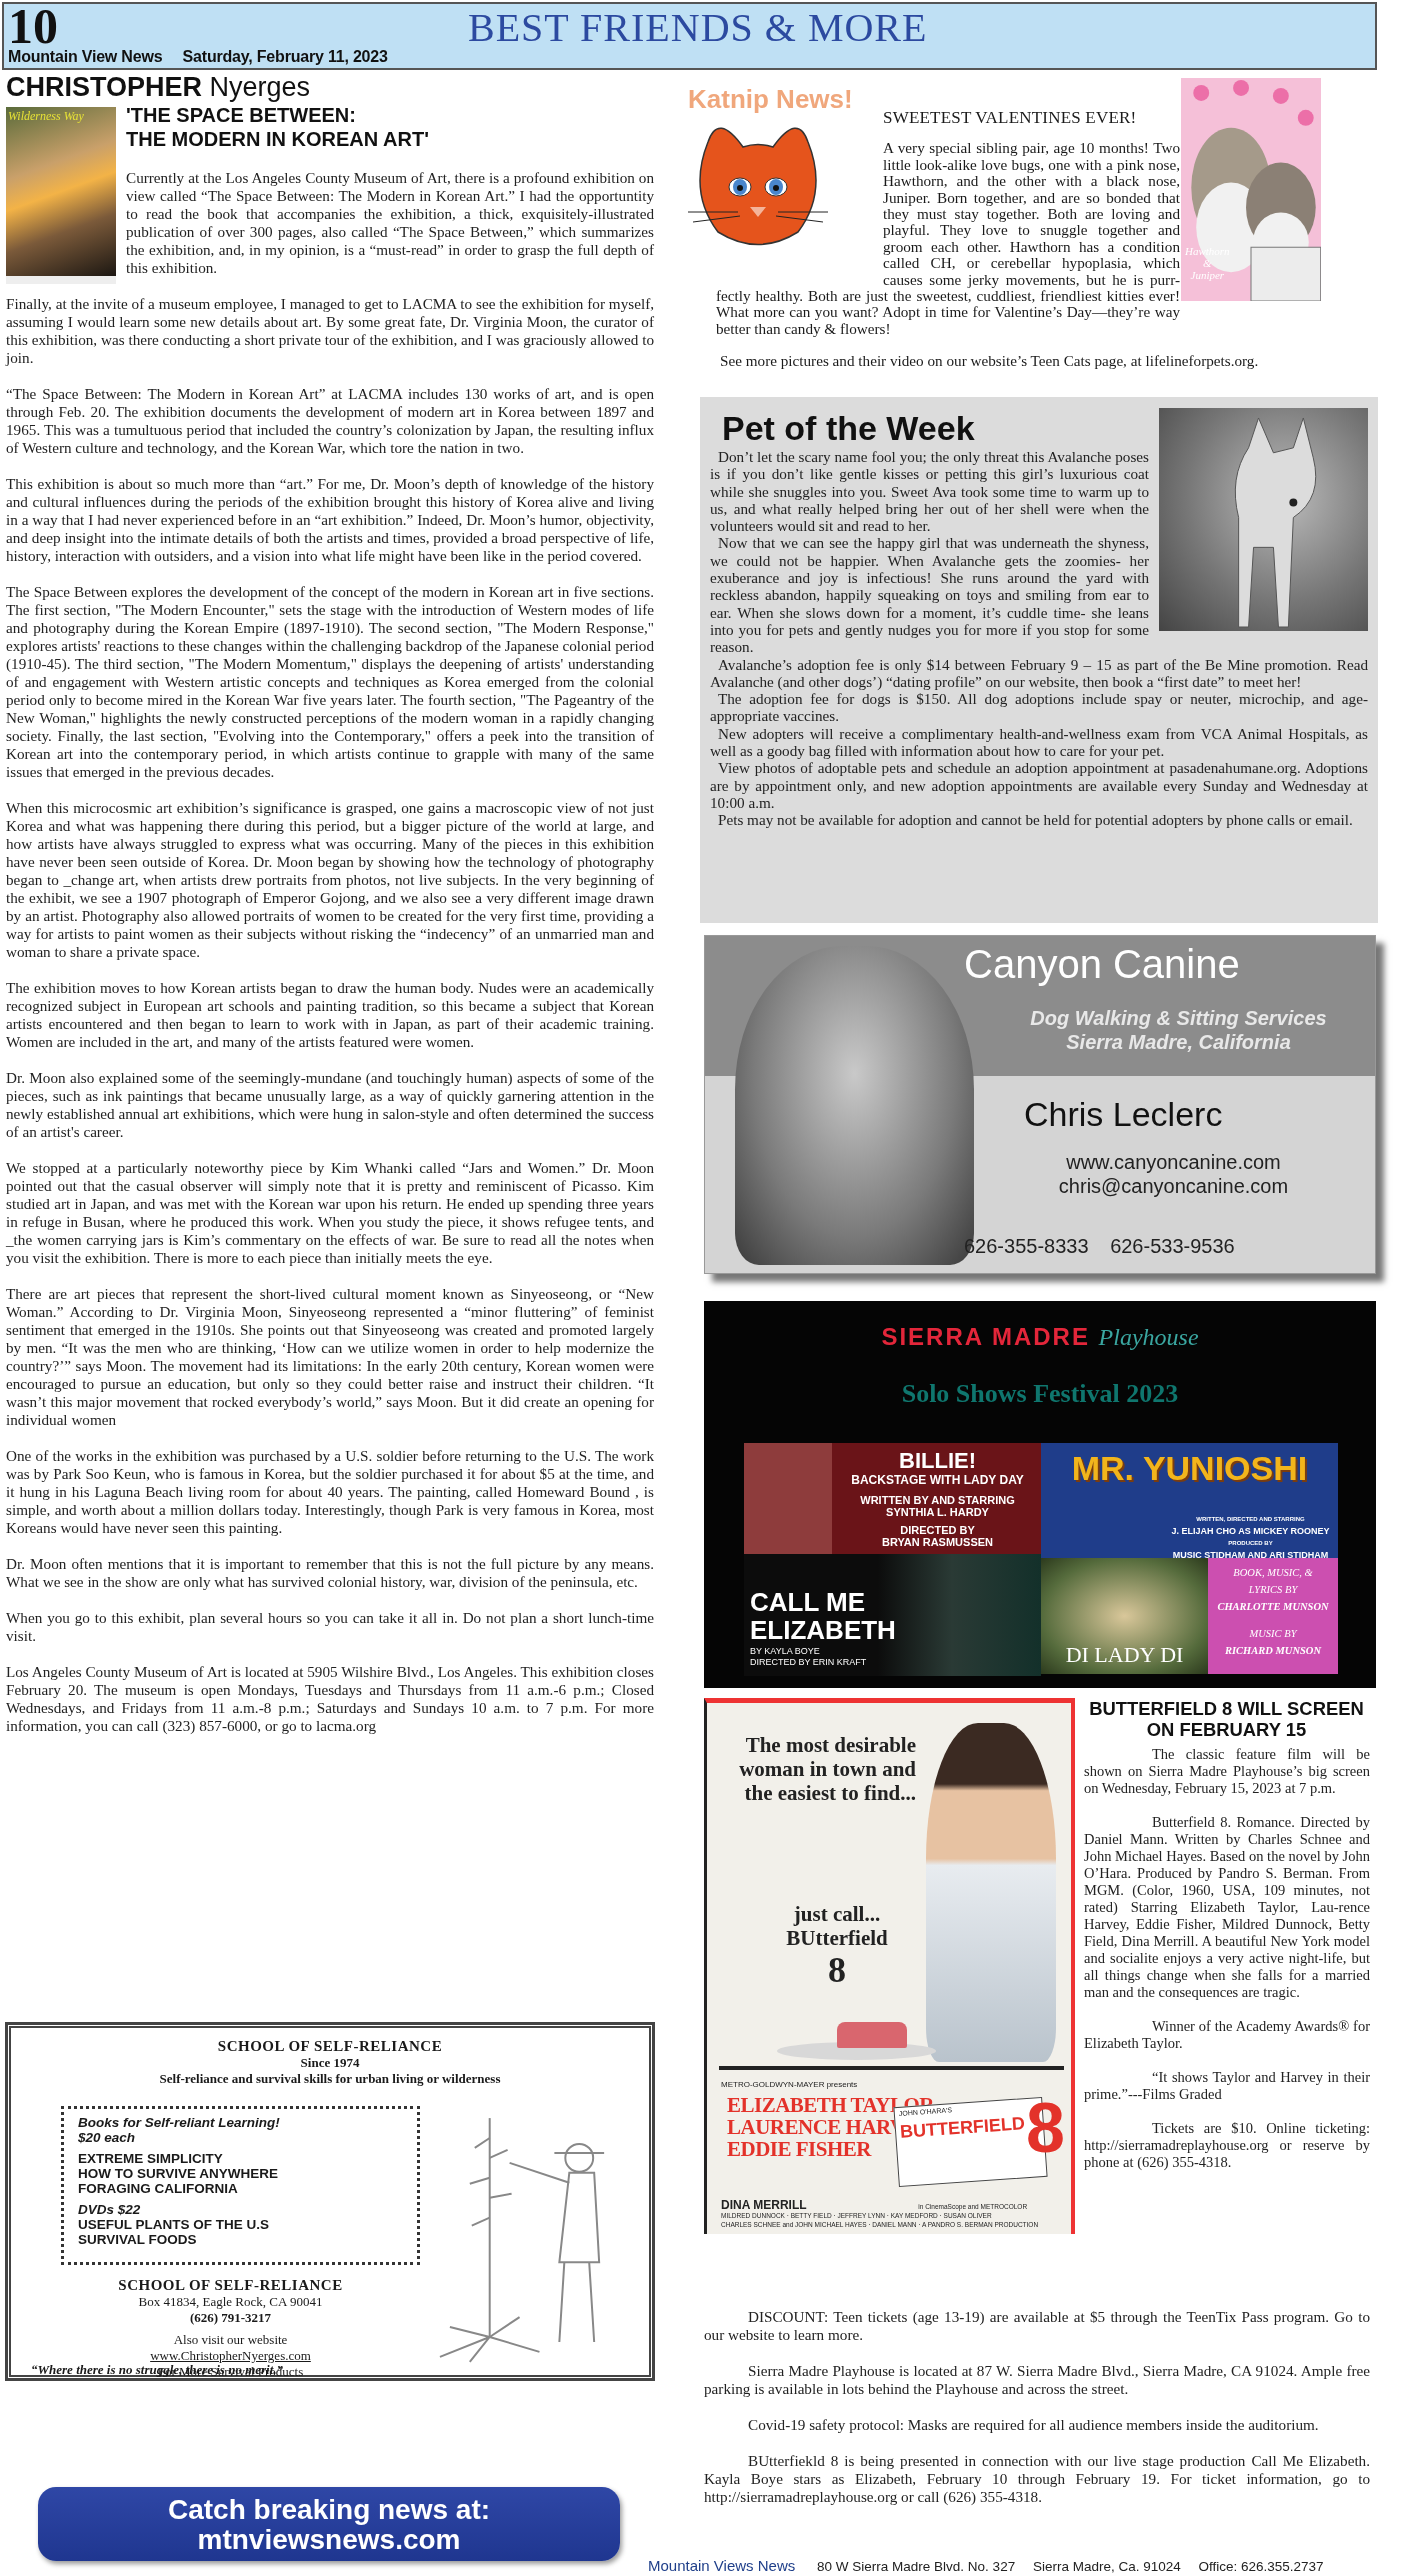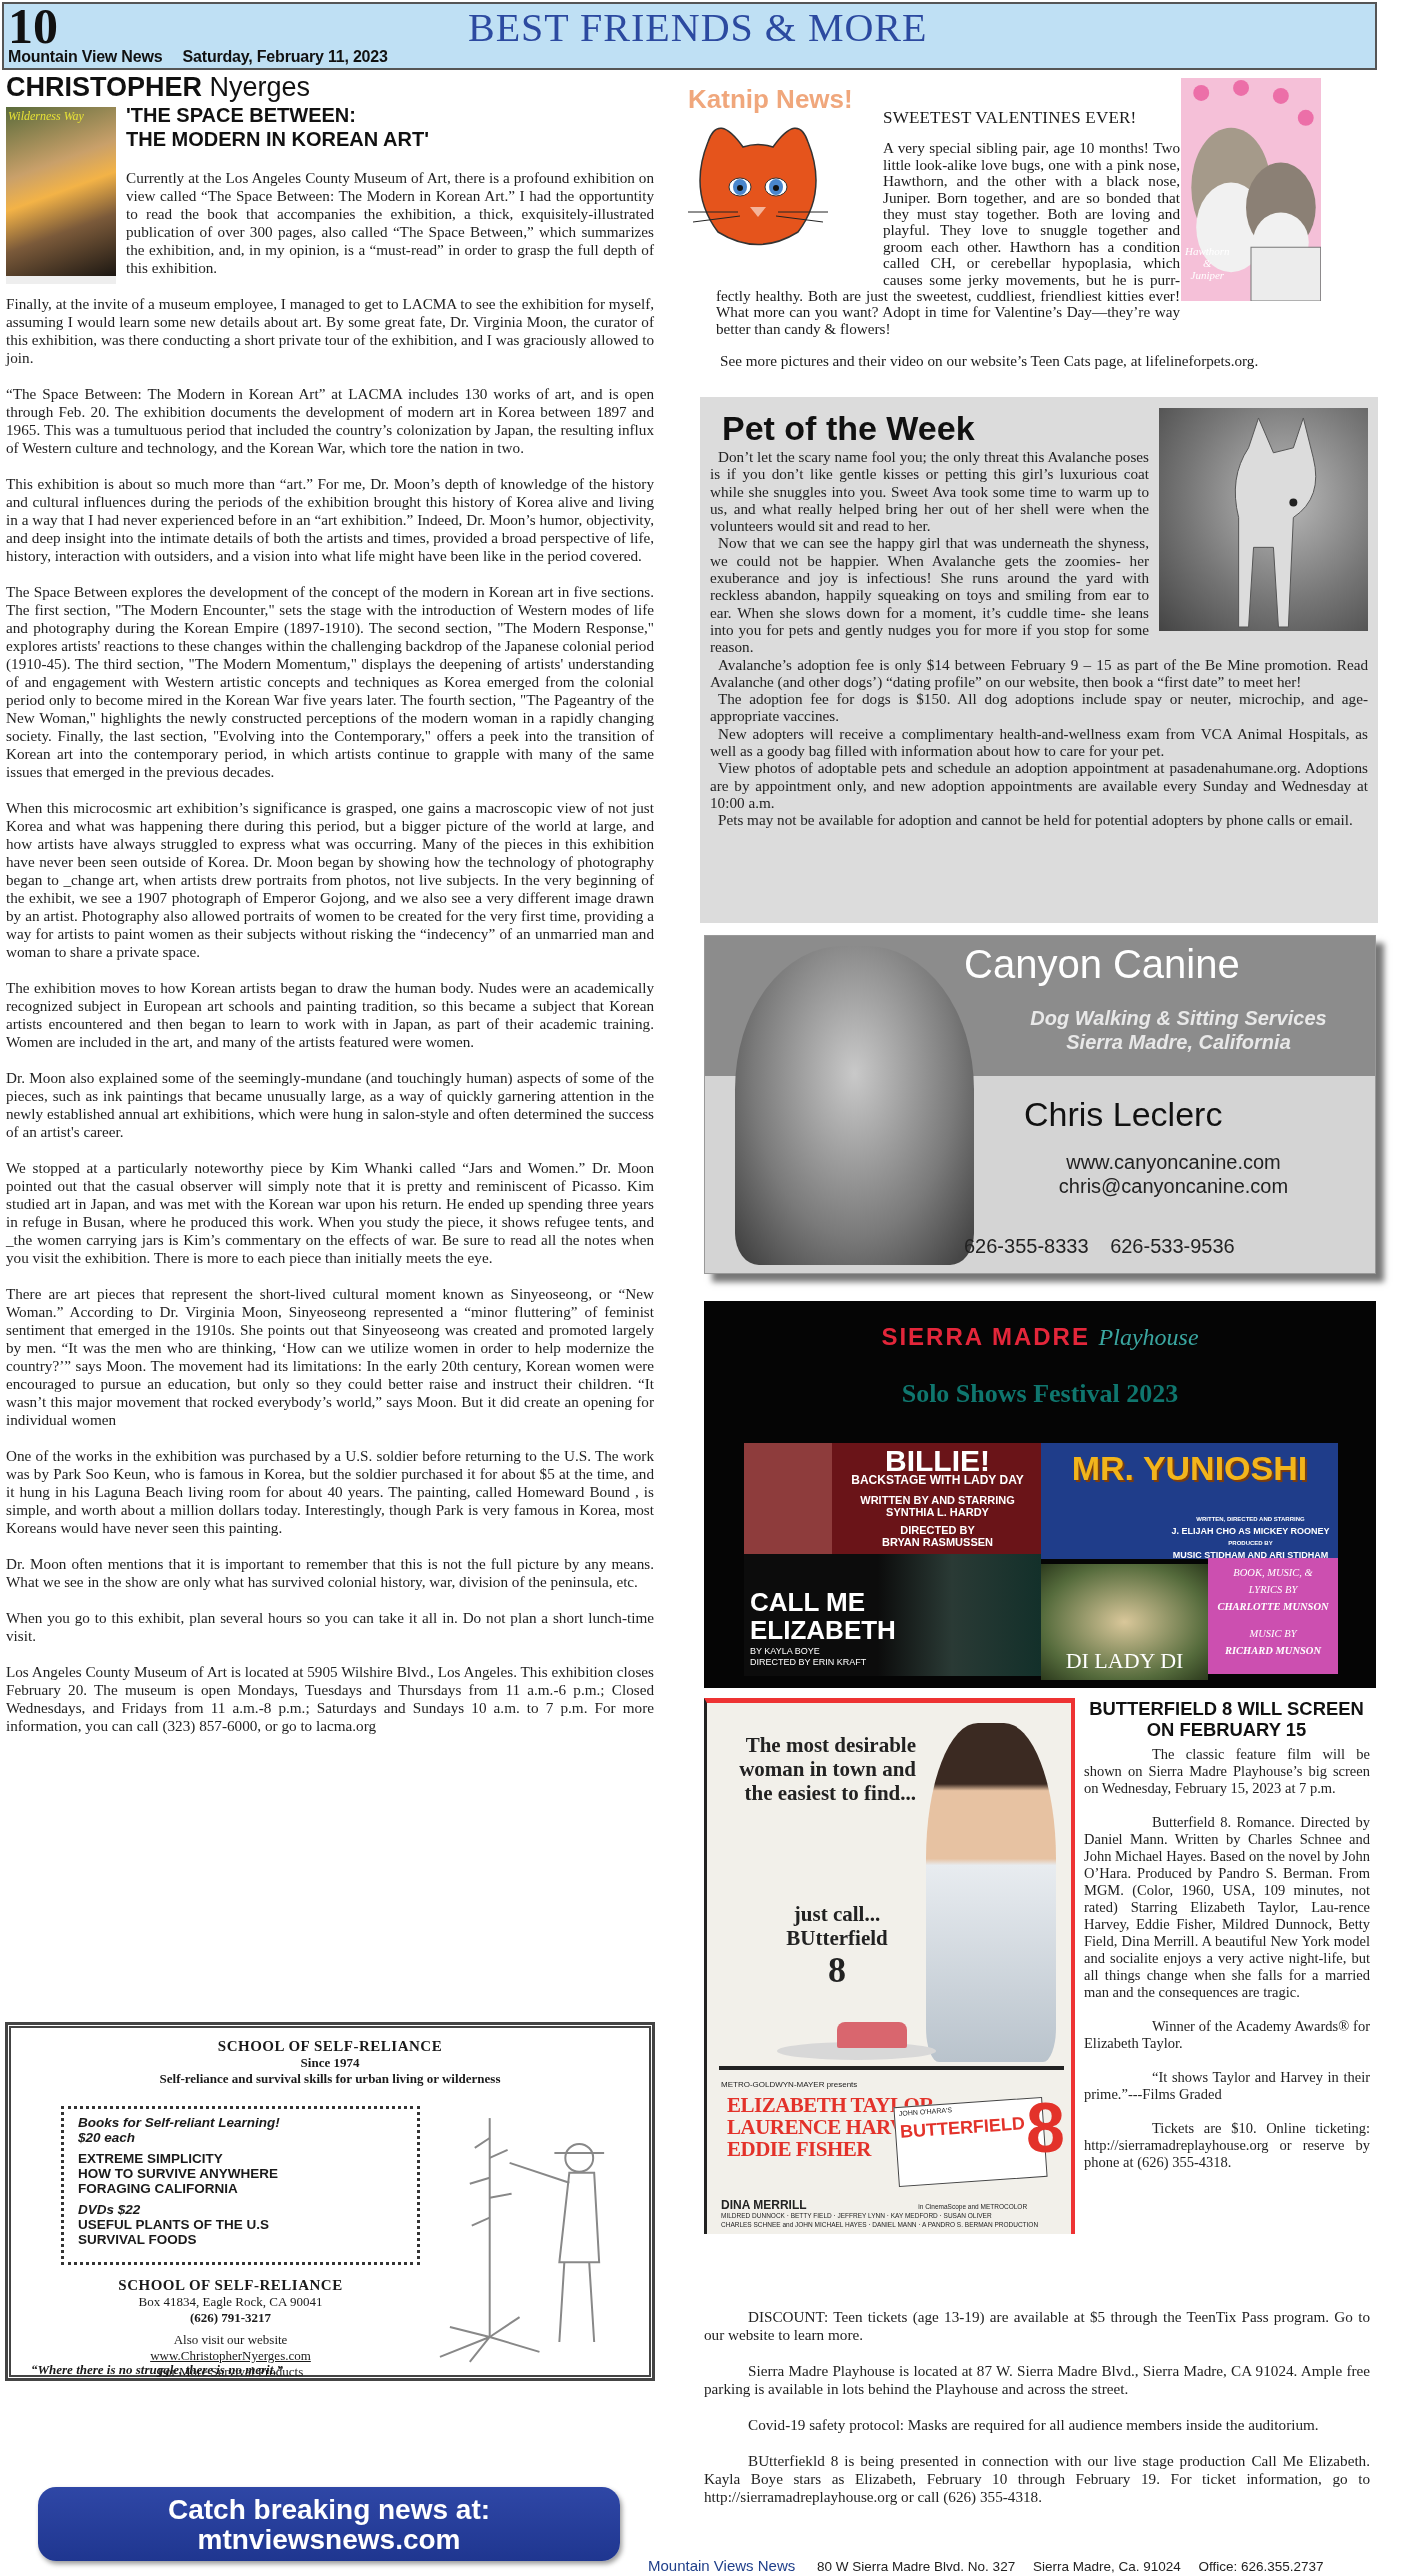--- a/index.html
+++ b/index.html
@@ -55,29 +55,29 @@
   .ad-canine .phones { position: absolute; left: 259px; top: 299px; font-family: "Liberation Sans", sans-serif; font-size: 20px; color: #222; word-spacing: 16px; }
 
   .ad-playhouse { left: 704px; top: 1301px; width: 672px; height: 387px; background: #050505; }
   .ad-playhouse .brand { position: absolute; top: 22px; width: 100%; text-align: center; font-family: "Liberation Sans", sans-serif; font-weight: bold; font-size: 24px; color: #e3263a; letter-spacing: 2px; }
   .ad-playhouse .brand i { color: #3aa6a0; font-family: "Liberation Serif", serif; font-weight: normal; letter-spacing: 0; }
   .ad-playhouse .title { position: absolute; top: 78px; width: 100%; text-align: center; font-family: "Liberation Serif", serif; font-weight: bold; font-size: 26px; color: #0f766e; }
   .tile { position: absolute; overflow: hidden; font-family: "Liberation Sans", sans-serif; color: #fff; text-align: center; }
   .tile.billie { left: 40px; top: 142px; width: 297px; height: 112px; background: #6a1418; }
   .tile.billie .fig { position: absolute; left: 0; top: 0; width: 88px; height: 112px; background: #8e3c3c; }
   .tile.billie .txt { position: absolute; left: 90px; top: 6px; width: 207px; font-weight: bold; font-size: 11px; line-height: 12px; }
-  .tile.billie .txt .big { font-size: 30px; line-height: 24px; text-align: center; }
+  .tile.billie .txt .big { font-size: 22px; line-height: 24px; text-align: center; }
   .tile.billie .txt .mid { font-size: 12px; line-height: 15px; margin-bottom: 6px; }
   .tile.yuni { left: 337px; top: 142px; width: 297px; height: 116px; background: #1f3d8a; }
   .tile.yuni .big { position: absolute; top: 6px; width: 100%; font-weight: bold; font-size: 34px; color: #f2b51c; text-shadow: 2px 2px 0 #7a3d10; }
   .tile.yuni .small { position: absolute; left: 125px; top: 70px; width: 169px; font-weight: bold; font-size: 9px; line-height: 12px; }
   .tile.eliz { left: 40px; top: 253px; width: 297px; height: 122px; background: linear-gradient(90deg, #0c0c0c 45%, #2a3a35 70%, #13302a); }
   .tile.eliz .big { position: absolute; left: 6px; top: 34px; text-align: left; font-weight: bold; font-size: 26px; line-height: 28px; }
   .tile.eliz .small { position: absolute; left: 6px; top: 92px; text-align: left; font-size: 9px; line-height: 11px; }
-  .tile.di { left: 337px; top: 263px; width: 167px; height: 116px; background: radial-gradient(#d9c79a, #556b3c 70%, #2c3a1d); }
+  .tile.di { left: 337px; top: 257px; width: 167px; height: 116px; background: radial-gradient(#d9c79a, #556b3c 70%, #2c3a1d); }
   .tile.di .big { position: absolute; bottom: 6px; width: 100%; font-family: "Liberation Serif", serif; font-size: 22px; color: #fff; }
   .tile.munson { left: 504px; top: 257px; width: 130px; height: 116px; background: #cc4fb0; font-family: "Liberation Serif", serif; font-style: italic; font-size: 10.5px; line-height: 17px; padding-top: 6px; }
 
   .poster { left: 704px; top: 1698px; width: 371px; height: 536px; background: #f2f0ea; border-top: 5px solid #e33; border-right: 4px solid #e33; border-left: 3px solid #222; }
   .poster .tag { position: absolute; left: 30px; top: 30px; width: 179px; text-align: right; font-family: "Liberation Serif", serif; font-weight: bold; font-size: 21px; line-height: 24px; color: #222; }
   .poster .call { position: absolute; left: 60px; top: 199px; width: 140px; text-align: center; font-family: "Liberation Serif", serif; font-weight: bold; font-size: 21px; line-height: 24px; color: #222; }
   .poster .call .eight { font-size: 36px; line-height: 40px; }
   .poster .woman { position: absolute; left: 219px; top: 20px; width: 130px; height: 339px; background: linear-gradient(#3b2a22 0%, #3b2a22 18%, #e7c2a2 20%, #e7c2a2 40%, #e8ecf0 42%, #b9c3cc 100%); border-radius: 40% 40% 10% 10%; }
   .poster .phone { position: absolute; left: 130px; top: 319px; width: 70px; height: 26px; background: #d9666e; border-radius: 8px 8px 2px 2px; }
   .poster .table { position: absolute; left: 70px; top: 339px; width: 159px; height: 18px; background: #d8d8d8; border-radius: 50%; }

